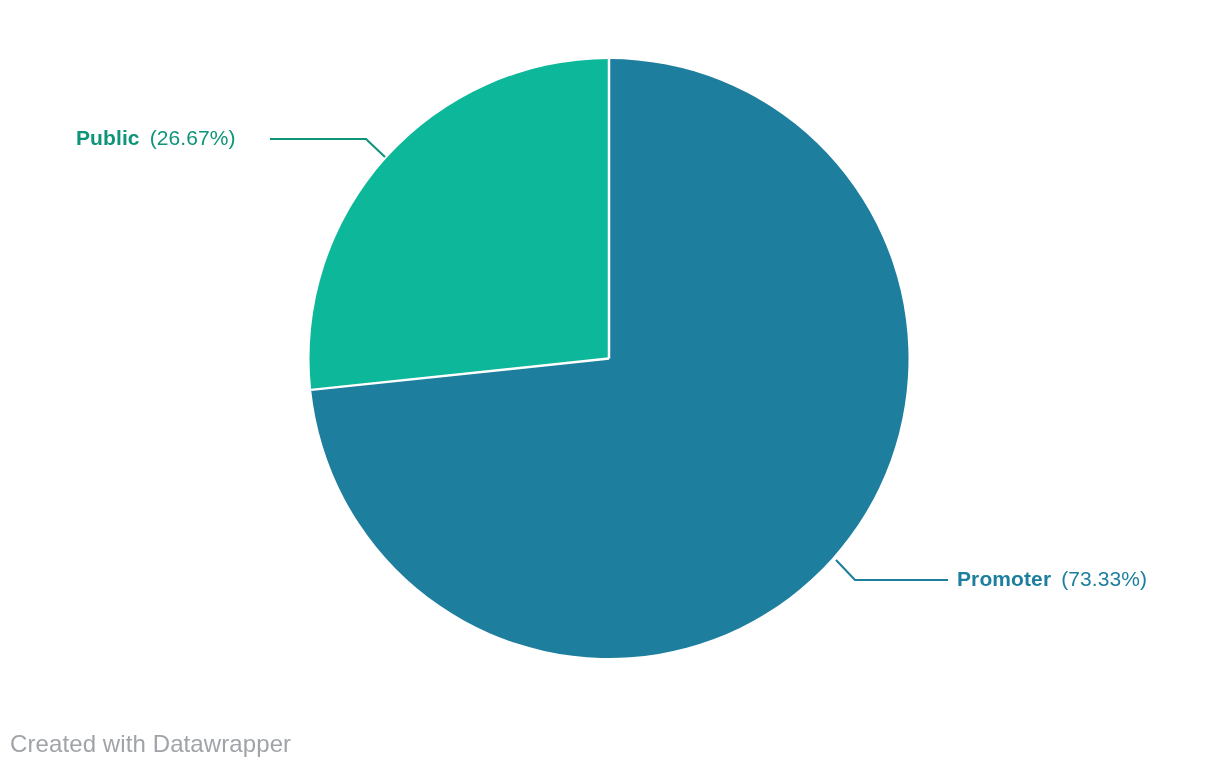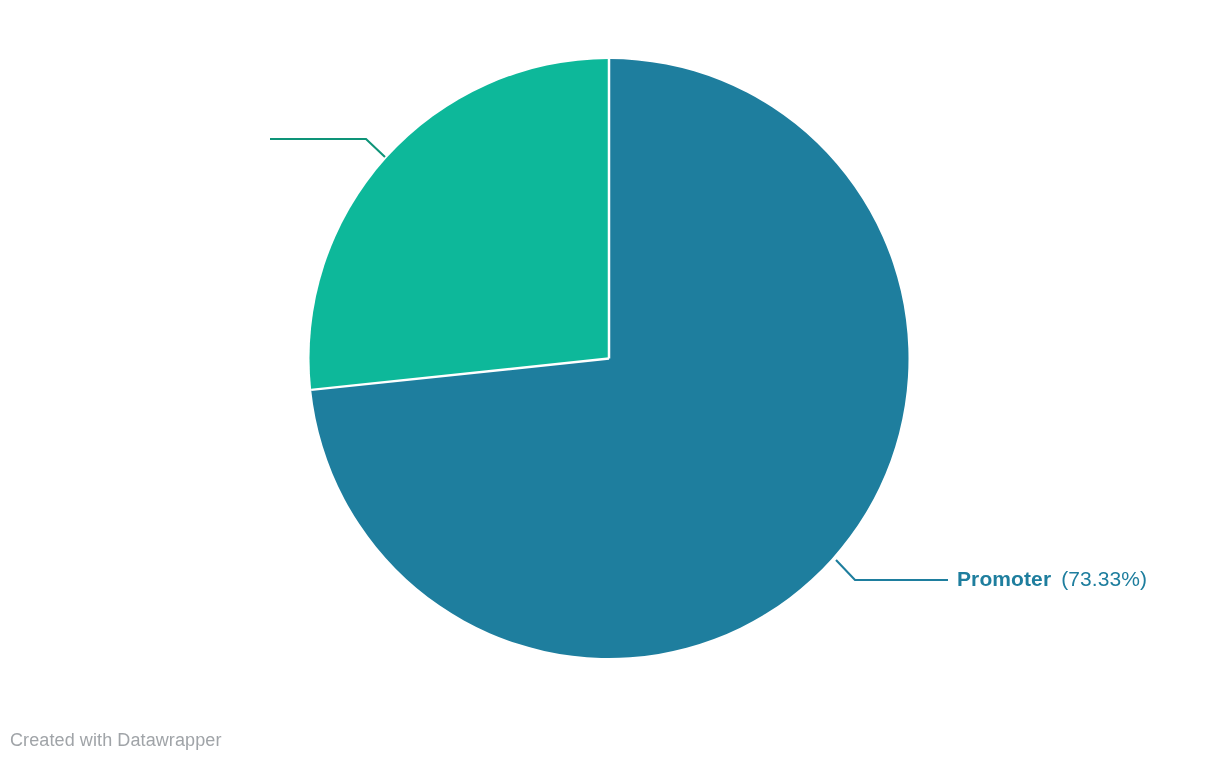--- a/index.html
+++ b/index.html
@@ -48,21 +48,21 @@
   #label-promoter {
     left: 957px;
     top: 567px;
     text-align: right;
     color: #1e7e9e;
   }
   #chart-footer {
     position: absolute;
     left: 10px;
     top: 730px;
-    font-size: 18px;
+    font-size: 24px;
     color: #a0a4a8;
     font-weight: 400;
     letter-spacing: 0.1px;
   }
 </style>
 </head>
 <body>
 
 <div id="chart-root">
 
@@ -73,20 +73,23 @@
     <path d="M 609 358.5 L 311.15 389.87 A 299.5 299.5 0 0 1 609.00 59.00 Z" fill="#0db89a"></path>
 
     <line x1="609" y1="358.5" x2="609.00" y2="59.00" stroke="#ffffff" stroke-width="2.5"></line>
     <line x1="609" y1="358.5" x2="311.15" y2="389.87" stroke="#ffffff" stroke-width="2.5"></line>
 
     <polyline points="270,139 366,139 385,157" fill="none" stroke="#0e9478" stroke-width="2.1" stroke-linecap="butt" stroke-linejoin="miter"></polyline>
 
     <polyline points="836,560 855,580 948,580" fill="none" stroke="#1e7e9e" stroke-width="2.1" stroke-linecap="butt" stroke-linejoin="miter"></polyline>
   </svg>
 
+  <div class="slice-label" id="label-public">
+    <span class="label-name">Public</span><span class="label-value">(26.67%)</span>
+  </div>
 
   <div class="slice-label" id="label-promoter">
     <span class="label-name">Promoter</span><span class="label-value">(73.33%)</span>
   </div>
 
   <div id="chart-footer">Created with Datawrapper</div>
 
 </div>
 
 </body></html>

